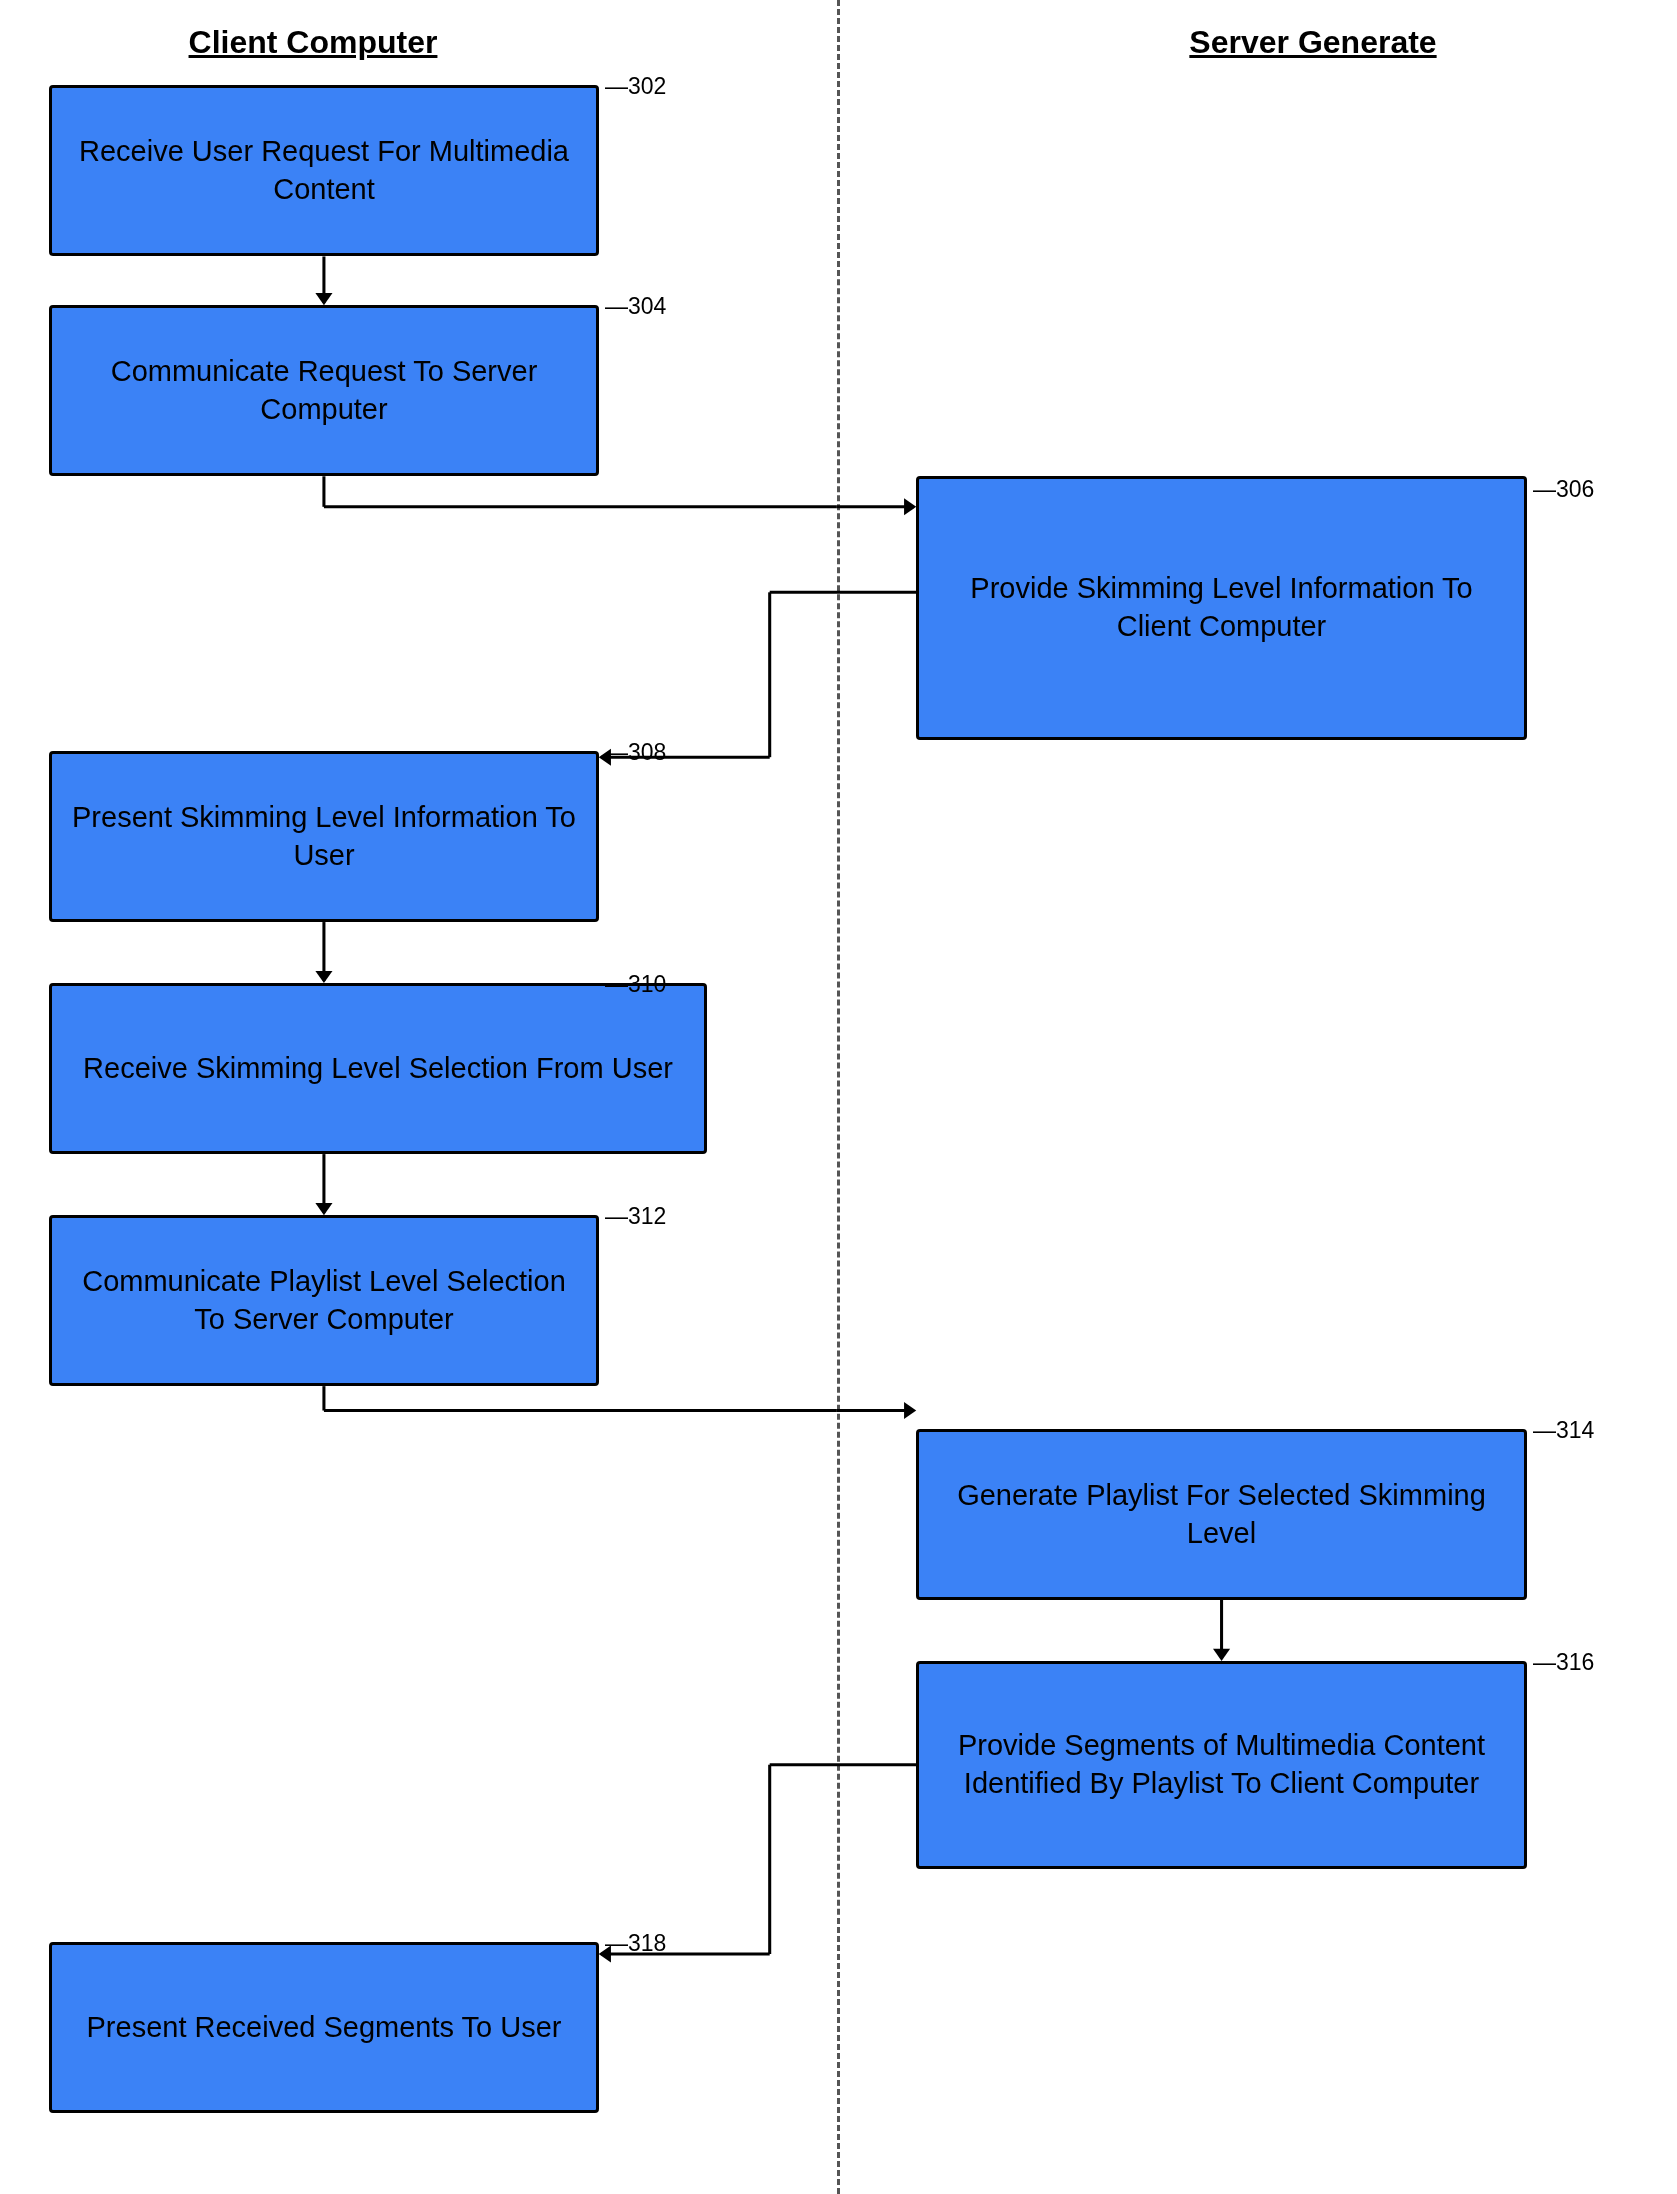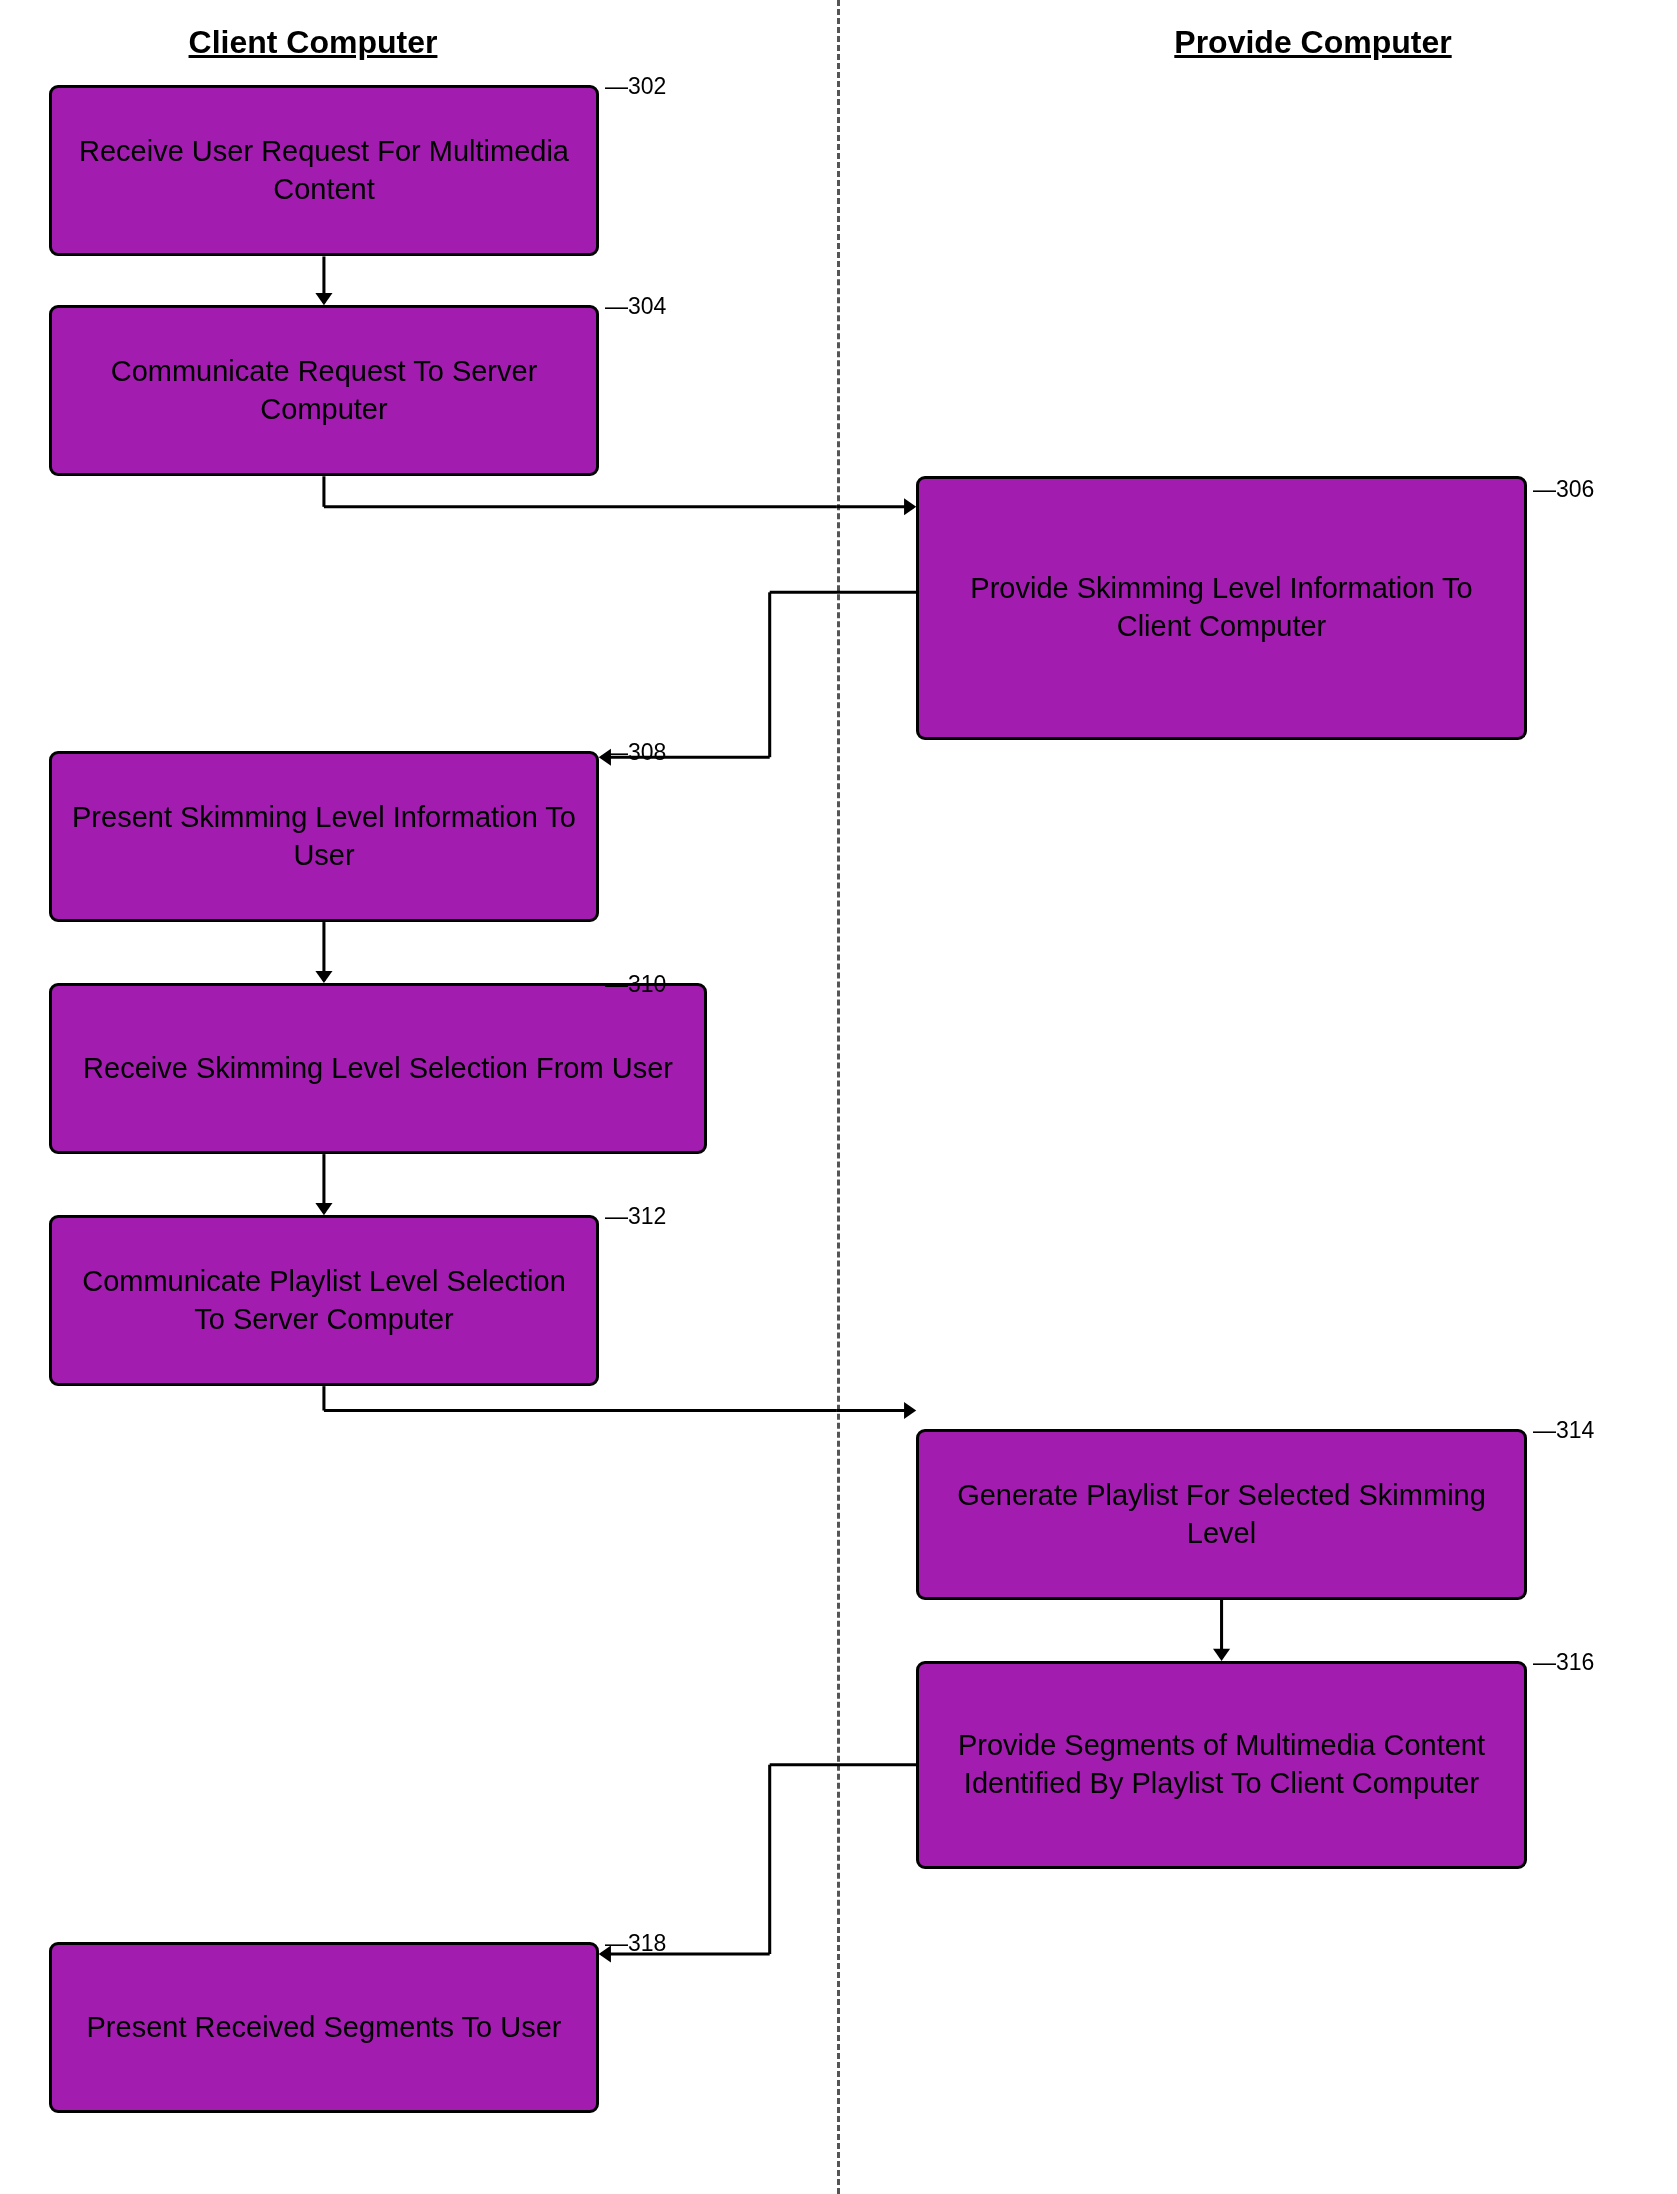--- a/index.html
+++ b/index.html
@@ -45,22 +45,22 @@
       left: 837px;
       width: 2.4px;
       height: 2194px;
       border-left: 3.7px dashed #555;
     }
 
     
     .process-box {
       position: absolute;
       border: 3.1px solid #000;
-      border-radius: 9px;
-      background: #a21caf;
+      border-radius: 4px;
+      background: #3b82f6;
       display: flex;
       align-items: center;
       justify-content: center;
       text-align: center;
       font-size: 29px;
       line-height: 1.3;
       padding: 12.2px 18.3px;
     }
 
     
@@ -79,21 +79,21 @@
       height: 2194px;
       pointer-events: none;
     }
   </style>
 </head>
 <body>
 
 <div class="diagram-container">
 
   <div class="col-header" id="header-client">Client Computer</div>
-  <div class="col-header" id="header-server">Provide Computer</div>
+  <div class="col-header" id="header-server">Server Generate</div>
 
   <div class="divider"></div>
 
   <svg class="arrows-svg" viewBox="0 0 2747 3593" width="1678" height="2194">
 
     <line x1="530" y1="420" x2="530" y2="496" stroke="#000" stroke-width="5"></line>
     <polygon points="530,500 516,480 544,480" fill="#000"></polygon>
 
     <line x1="530" y1="780" x2="530" y2="830" stroke="#000" stroke-width="5"></line>
     <line x1="530" y1="830" x2="1370" y2="830" stroke="#000" stroke-width="5"></line>

